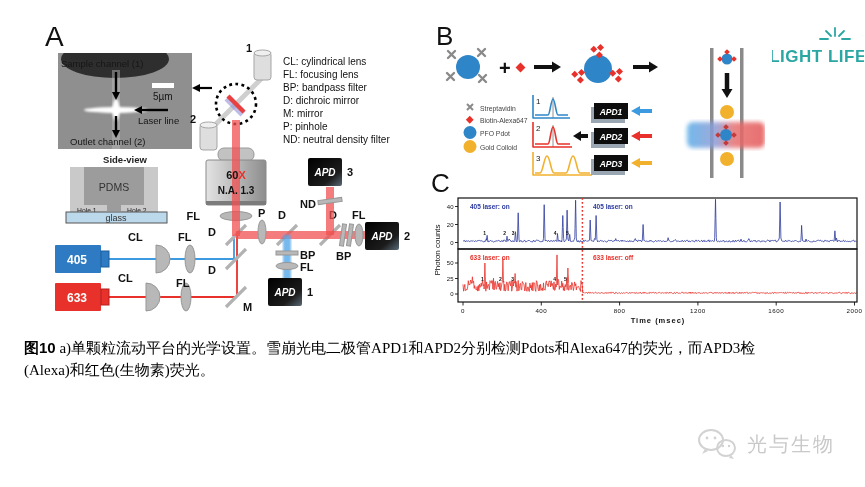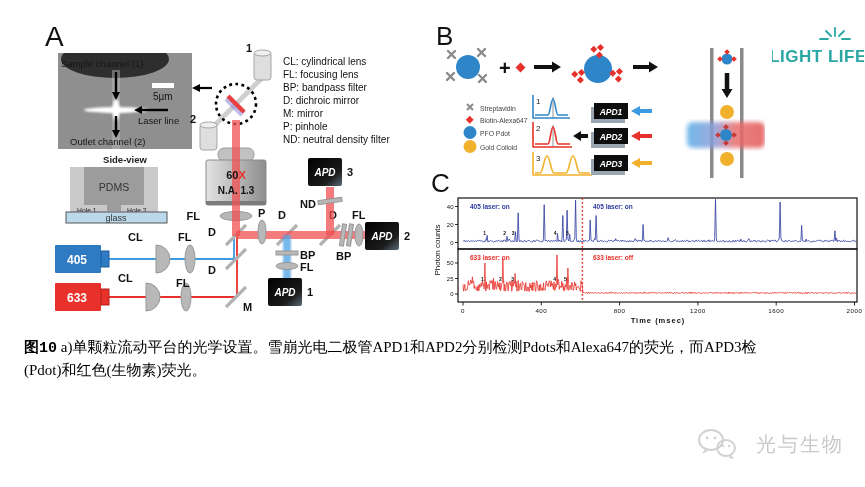--- a/index.html
+++ b/index.html
@@ -2,23 +2,23 @@
 <html><head>
 <meta charset="utf-8">
 <style>
   html,body{margin:0;padding:0;background:#fff;}
   #page{position:relative;width:865px;height:487px;background:#fff;overflow:hidden;
         font-family:"Liberation Sans", sans-serif;}
   .abs{position:absolute;}
   .panel-letter{font-size:26px;font-weight:500;color:#111;}
   #caption{position:absolute;left:24px;top:337px;width:822px;font-size:15px;
            line-height:21.6px;color:#000;font-family:"Liberation Serif", serif;}
-  #caption b{font-family:Liberation Mono, monospace;margin-top:22px;}
+  #caption b{font-family:Liberation Sans, sans-serif;margin-top:22px;}
   #watermark{position:absolute;left:696px;top:428px;display:flex;align-items:center;
-             gap:16px;color:#c9c9c9;}
+             gap:7px;color:#c9c9c9;}
   #watermark .wm-text{font-size:20px;letter-spacing:2px;font-weight:500;}
   svg text{font-family:"Liberation Sans", sans-serif;}
 </style>
 </head>
 <body>
 
 <div id="page">
 
   <svg class="abs" style="left:40px;top:10px" width="390" height="322" viewBox="0 0 390 322">
     <defs>
@@ -393,21 +393,21 @@
       <line x1="346.2" y1="112" x2="346.2" y2="115.5" stroke="#111" stroke-width="0.9"></line>
       <text x="346.2" y="123" font-size="6.2" text-anchor="middle" fill="#111" letter-spacing="0.5">1600</text>
       <line x1="424.5" y1="112" x2="424.5" y2="115.5" stroke="#111" stroke-width="0.9"></line>
       <text x="424.5" y="123" font-size="6.2" text-anchor="middle" fill="#111" letter-spacing="0.5">2000</text>
       <text x="228" y="133" font-size="7.5" font-weight="bold" text-anchor="middle" fill="#111" letter-spacing="1">Time (msec)</text>
       <text x="10" y="60" font-size="8" text-anchor="middle" fill="#111" transform="rotate(-90 10 60)">Photon counts</text>
     </svg>
 
   <div id="caption">
     <div><b>图10</b><span> a)单颗粒流动平台的光学设置。雪崩光电二极管APD1和APD2分别检测Pdots和Alexa647的荧光，而APD3检</span></div>
-    <div>(Pdot)和红色(生物素)荧光。</div>
+    <div>(Alexa)和红色(生物素)荧光。</div>
   </div>
 
   <div id="watermark">
     <svg width="44" height="32" viewBox="0 0 44 32">
       <ellipse cx="15" cy="12" rx="12" ry="10" fill="none" stroke="#d2d2d2" stroke-width="2"></ellipse>
       <circle cx="11" cy="10" r="1.4" fill="#d2d2d2"></circle>
         <circle cx="19" cy="10" r="1.4" fill="#d2d2d2"></circle>
       <path d="M9,21 l-3,5 6,-3" fill="#d2d2d2"></path>
       <ellipse cx="30" cy="20" rx="9" ry="8" fill="none" stroke="#d2d2d2" stroke-width="2"></ellipse>
       <circle cx="27" cy="18" r="1.2" fill="#d2d2d2"></circle>

